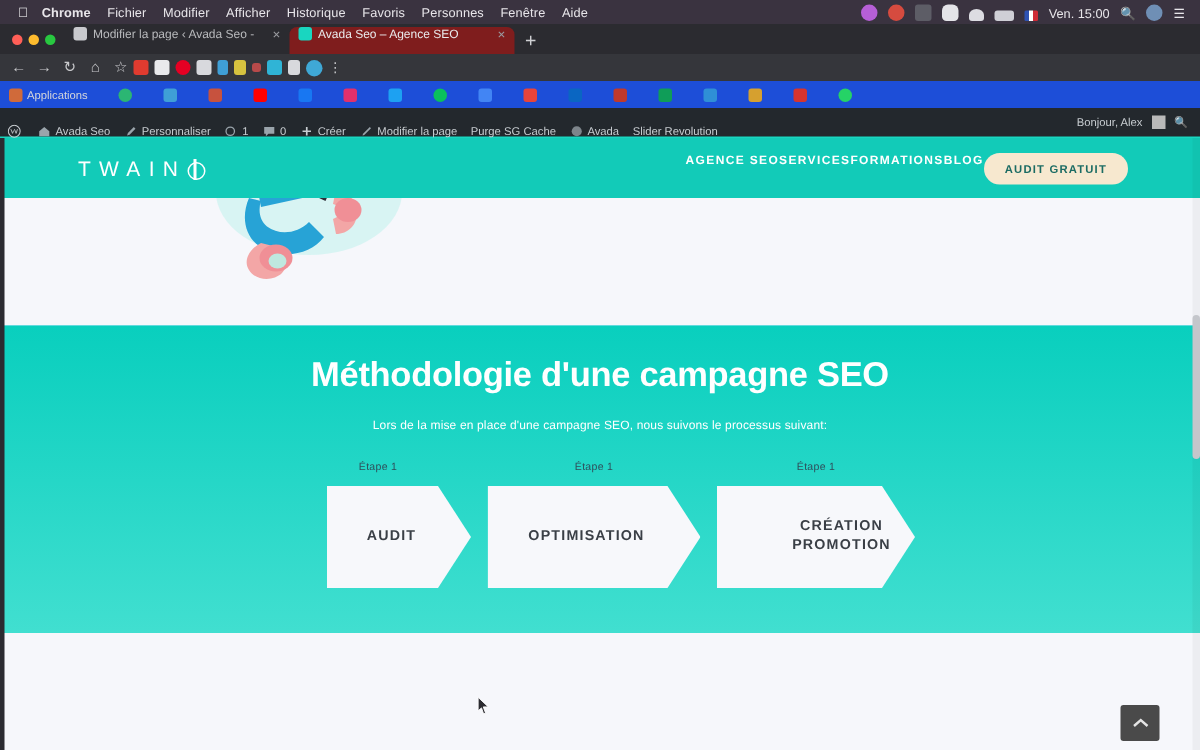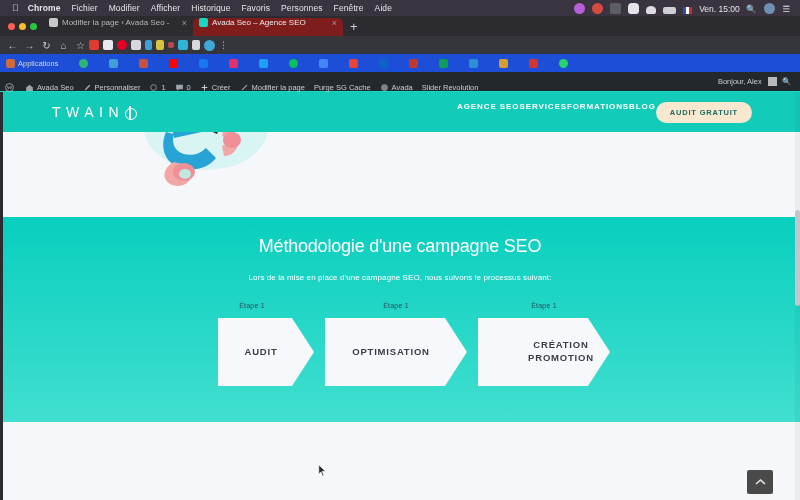--- a/index.html
+++ b/index.html
@@ -115,21 +115,21 @@
   .hero{ height:85px; background:#f6f7fb; position:relative; overflow:hidden;}
   .hero .illus{ position:absolute; left:128px; top:-62px; width:150px; height:140px;}
 
   
   .method{
     height:205px;
     background:linear-gradient(180deg,#09cfbe 0%, #22d6c6 45%, #41dfd0 100%);
     text-align:center; padding-top:19px; position:relative;
   }
   .method h2{
-    font-size:18px; color:#ffffff; font-weight:normal; letter-spacing:-.2px;
+    font-size:23px; color:#ffffff; font-weight:bold; letter-spacing:-.2px;
   }
   .method .sub{
     font-size:8px; color:#ffffff; margin-top:16px; letter-spacing:.1px;
   }
   .steps{
     display:flex; justify-content:center; align-items:flex-start;
     gap:11px; margin-top:20px;
   }
   .step{ display:flex; flex-direction:column; align-items:center; }
   .step .etape{ font-size:7px; color:#2f4f5b; margin-bottom:9px; letter-spacing:.2px;}

